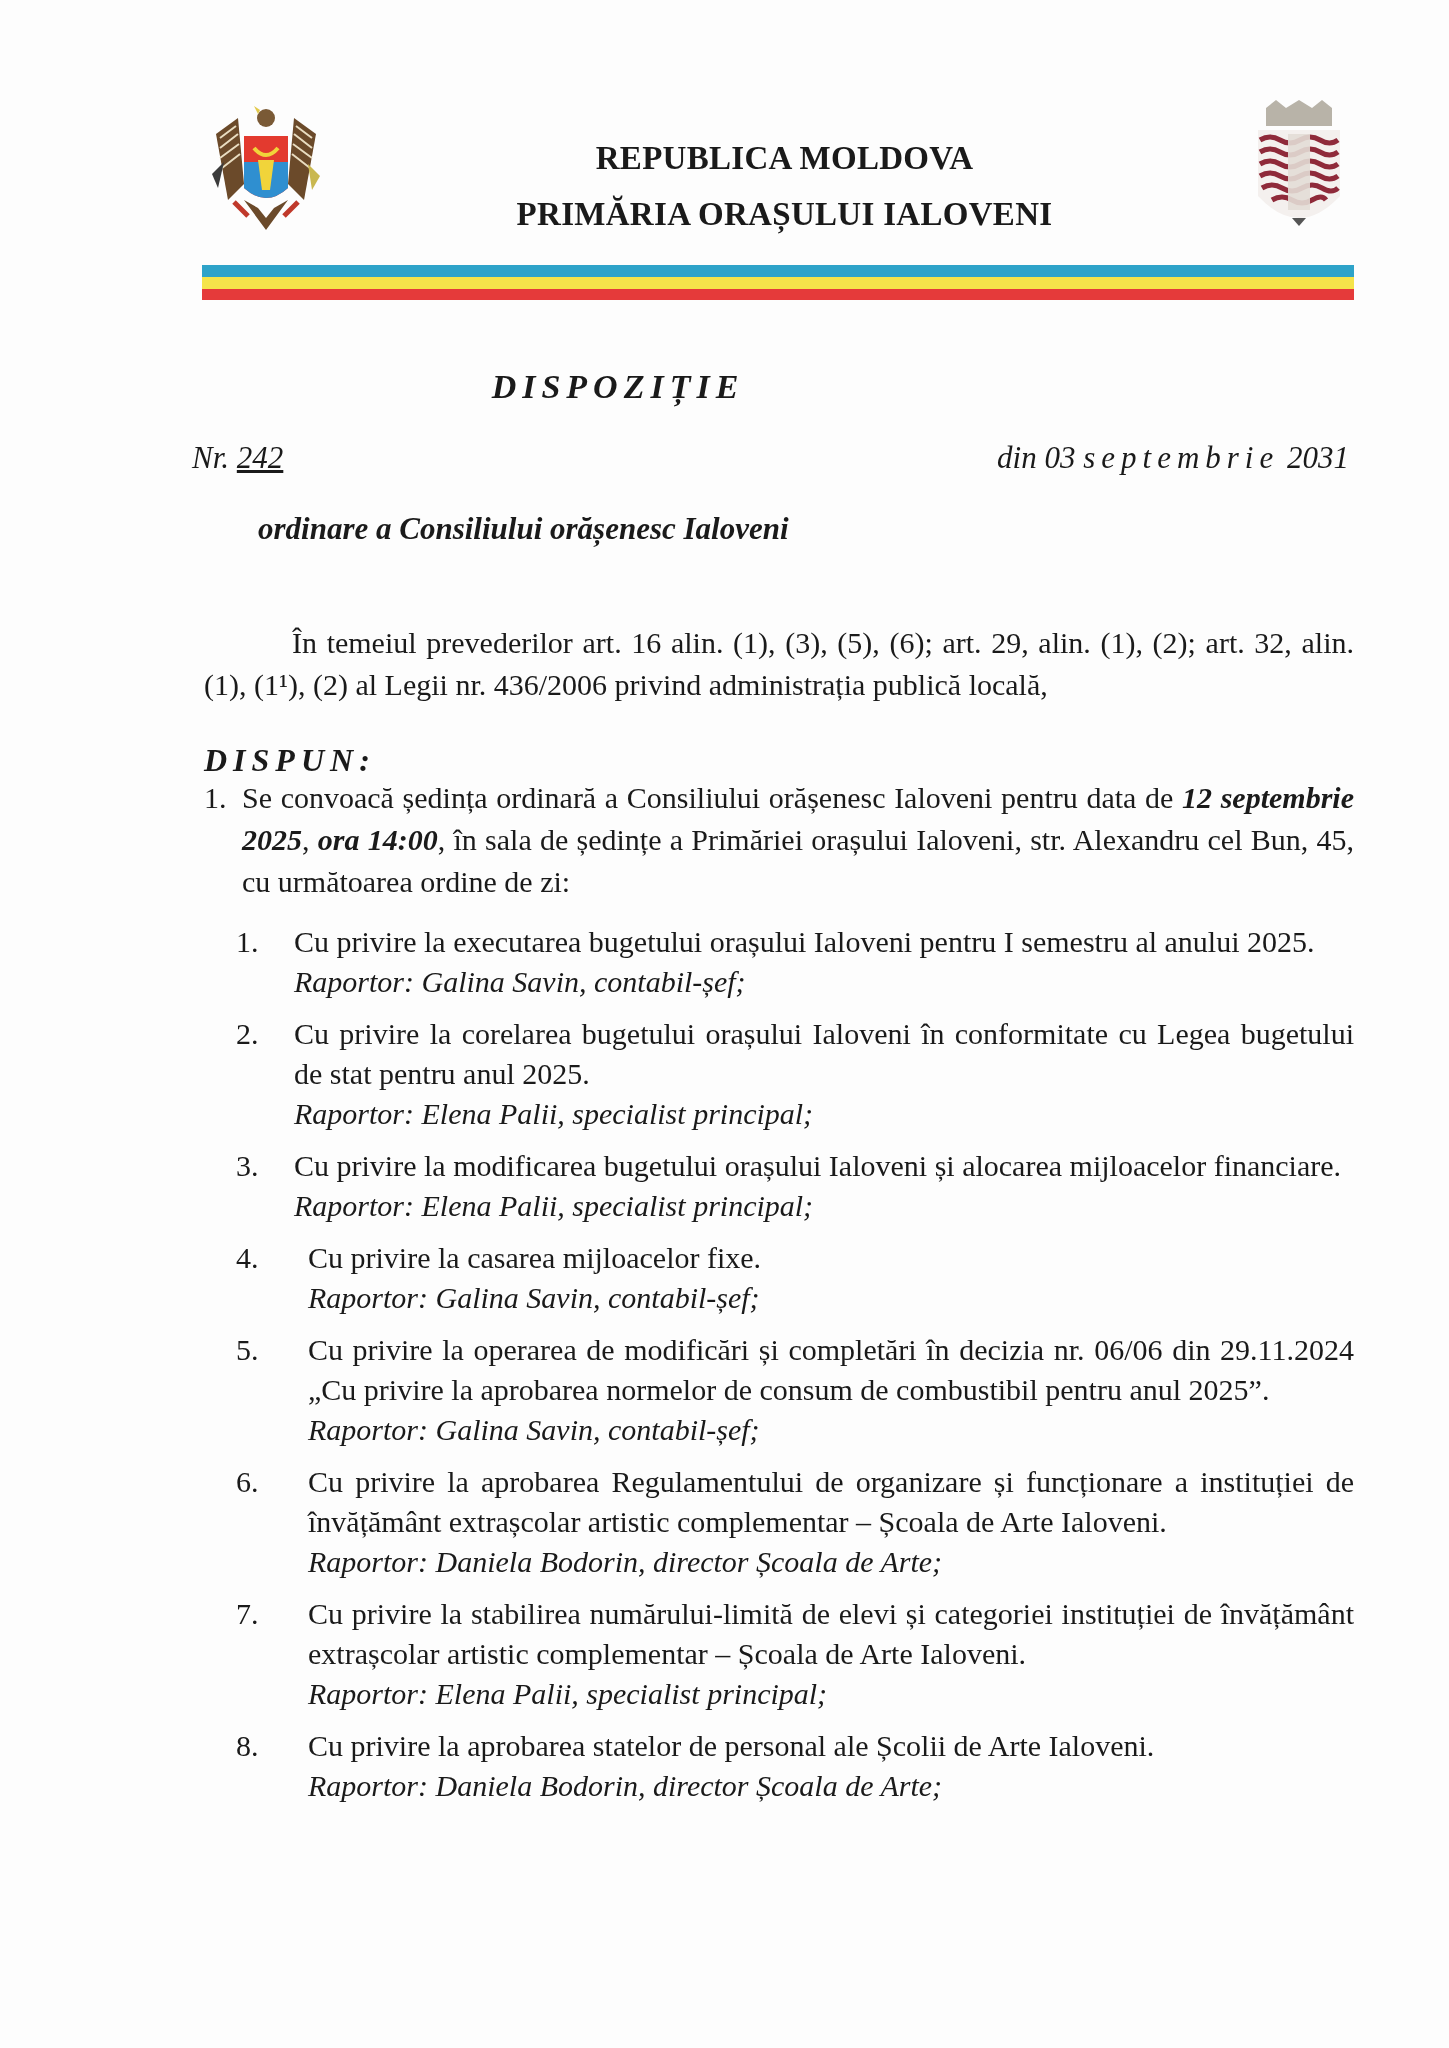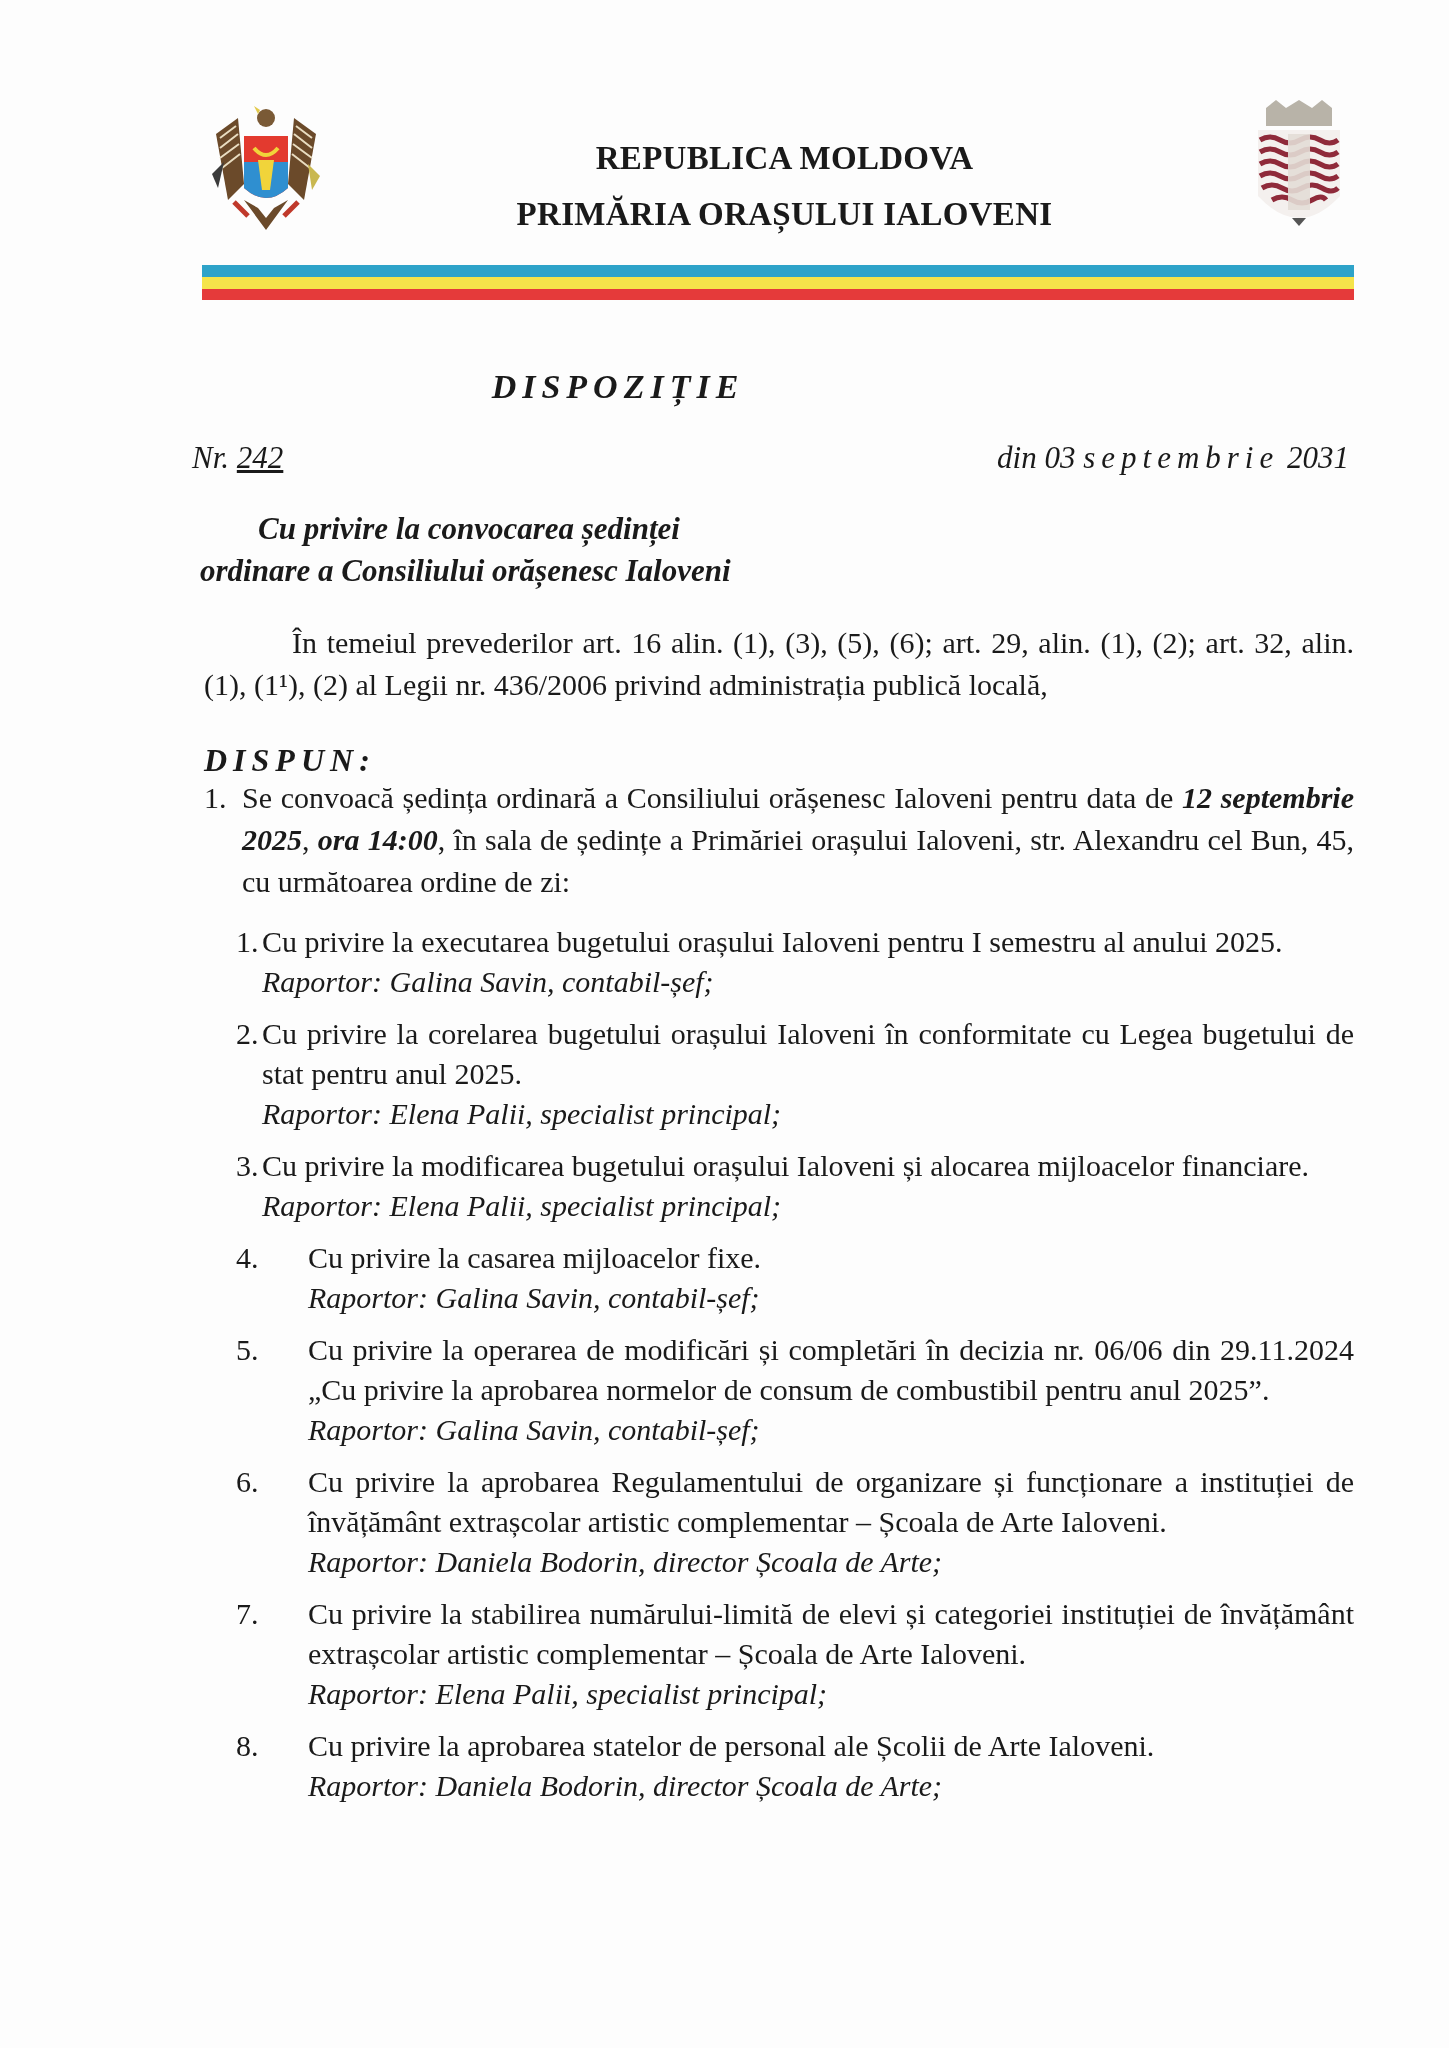--- a/index.html
+++ b/index.html
@@ -25,21 +25,21 @@
   .subject { top: 508px; left: 200px; font-size: 31px; font-weight: bold; font-style: italic; line-height: 42px; }
   .subject div:first-child { padding-left: 58px; }
   .preamble { top: 622px; left: 204px; width: 1150px; font-size: 30px; line-height: 42px; text-align: justify; text-indent: 88px; }
   .dispun { top: 742px; left: 204px; font-size: 32px; font-weight: bold; font-style: italic; letter-spacing: 6px; }
   .p1 { top: 777px; left: 204px; width: 1150px; font-size: 30px; line-height: 42px; }
   .p1 .num { position: absolute; left: 0; top: 0; }
   .p1 .txt { margin-left: 38px; text-align: justify; }
   .agenda { top: 922px; left: 236px; width: 1118px; font-size: 30px; line-height: 40px; }
   .item { position: relative; margin-bottom: 12px; }
   .item .num { position: absolute; left: 0; top: 0; }
-  .item .body { margin-left: 26px; text-align: justify; }
+  .item .body { margin-left: 58px; text-align: justify; }
   .item.wide .body { margin-left: 72px; }
   .rap { font-style: italic; }
   b.i { font-style: italic; }
 </style>
 </head>
 <body>
 
 <div class="abs coat-md">
   <svg width="116" height="130" viewBox="0 0 116 130">
     <path d="M8 30 L30 14 L36 80 L20 96 Z" fill="#6b4a2a"></path>
@@ -90,21 +90,20 @@
   <span>Nr.</span>
   <u>242</u>
 </div>
 <div class="abs date">
   <span>din 03</span>
   <span class="sp">septembrie</span>
   <span>2031</span>
 </div>
 
 <div class="abs subject">
-  <div>Cu privire la convocarea ședinței</div>
   <div>ordinare a Consiliului orășenesc Ialoveni</div>
 </div>
 
 <div class="abs preamble">În temeiul prevederilor art. 16 alin. (1), (3), (5), (6); art. 29, alin. (1), (2); art. 32, alin. (1), (1¹), (2) al Legii nr. 436/2006 privind administrația publică locală,</div>
 
 <div class="abs dispun">DISPUN:</div>
 
 <div class="abs p1">
   <span class="num">1.</span>
   <div class="txt"><span>Se convoacă ședința ordinară a Consiliului orășenesc Ialoveni pentru data de </span><b class="i">12 septembrie 2025</b><span>, </span><b class="i">ora 14:00</b><span>, în sala de ședințe a Primăriei orașului Ialoveni, str. Alexandru cel Bun, 45, cu următoarea ordine de zi:</span></div>

